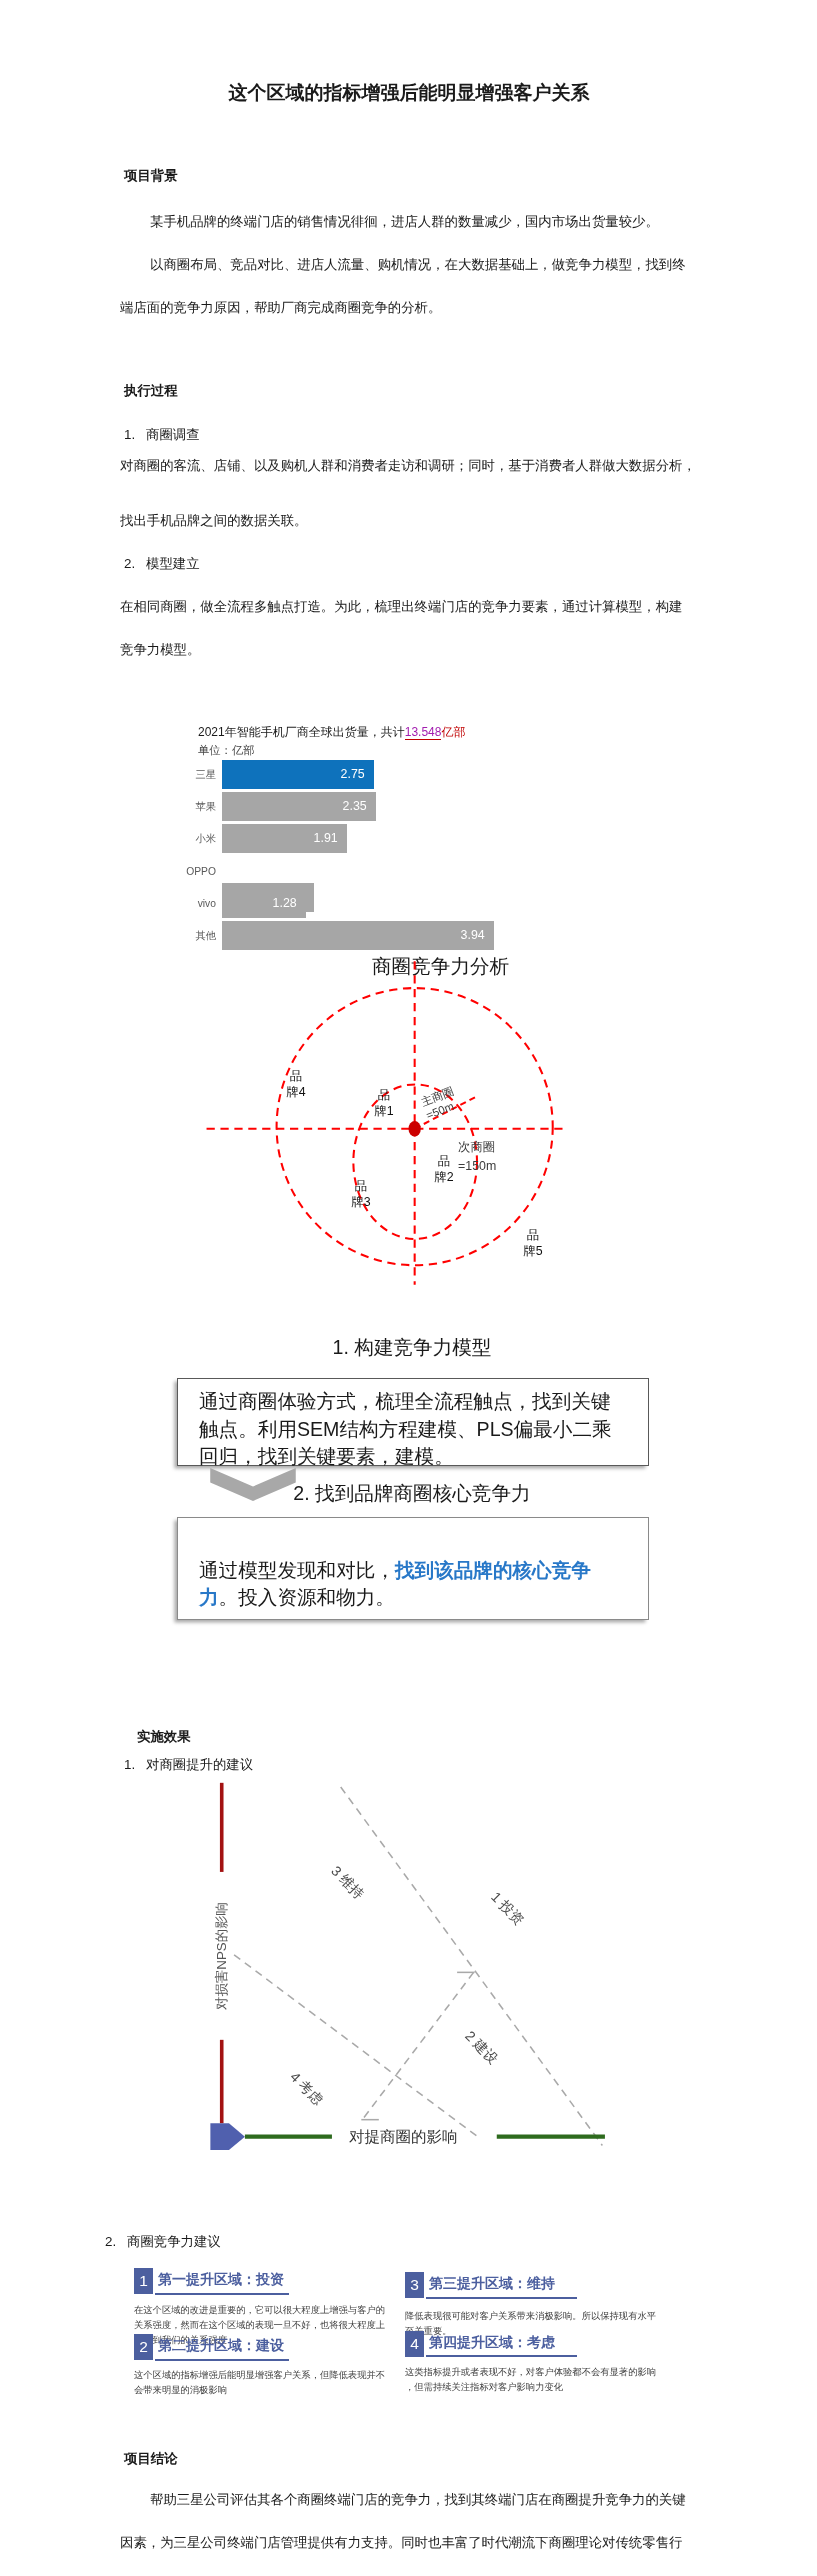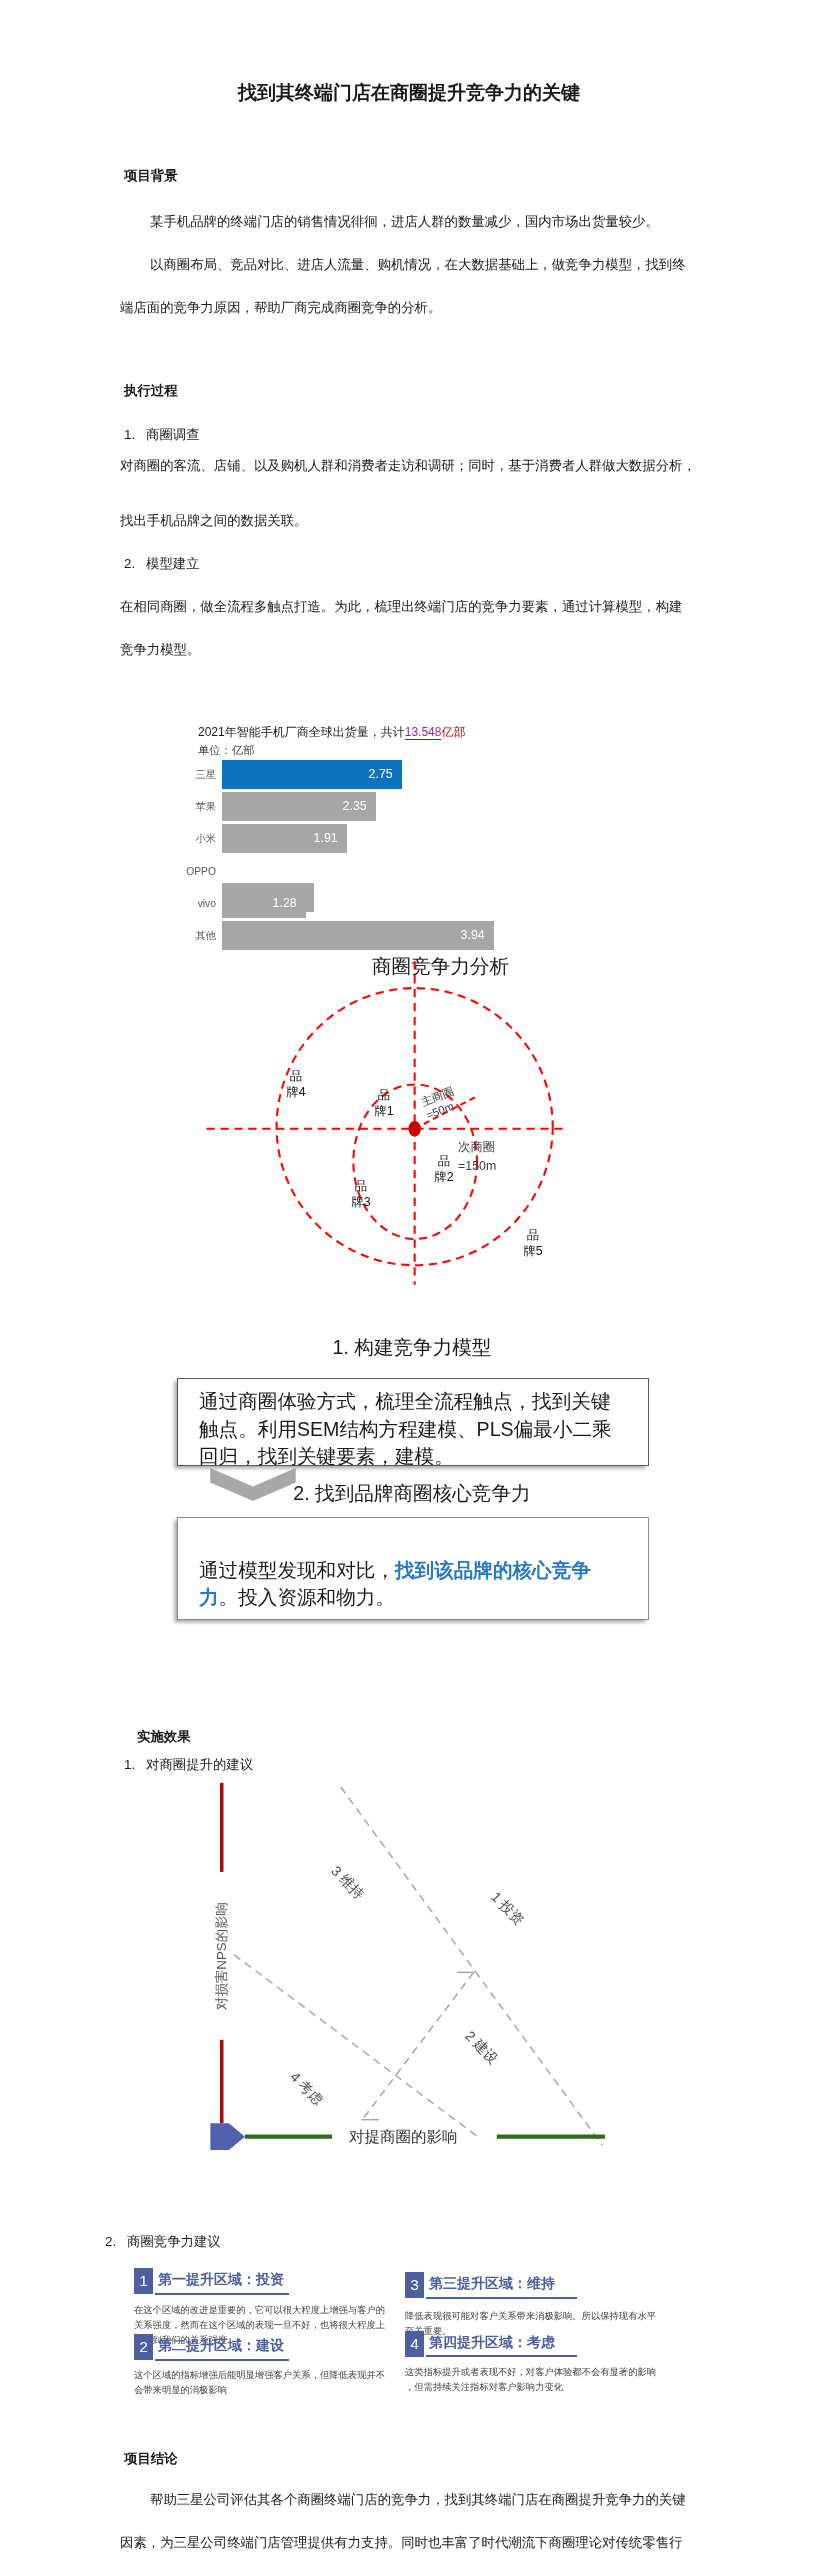--- a/index.html
+++ b/index.html
@@ -28,21 +28,21 @@
   .card-h{position:absolute;font-size:14px;font-weight:600;color:#4C5F9F;white-space:nowrap;}
   .card-u{position:absolute;height:1.5px;background:#4C5F9F;}
   .card-b{position:absolute;font-size:9.3px;line-height:15px;color:#404040;white-space:nowrap;}
   svg{position:absolute;overflow:visible;}
 </style>
 </head>
 <body>
 
 <div class="page">
 
-  <div class="t doc-title" style="top:80px;left:0;">找到其终端门店在商圈提升竞争力的关键</div>
+  <div class="t doc-title" style="top:80px;left:0;">这个区域的指标增强后能明显增强客户关系</div>
 
   <div class="t bold" style="top:167px;left:124px;">项目背景</div>
   <div class="t" style="top:213px;left:150px;">某手机品牌的终端门店的销售情况徘徊，进店人群的数量减少，国内市场出货量较少。</div>
   <div class="t" style="top:256px;left:150px;">以商圈布局、竞品对比、进店人流量、购机情况，在大数据基础上，做竞争力模型，找到终</div>
   <div class="t" style="top:299px;left:120px;">端店面的竞争力原因，帮助厂商完成商圈竞争的分析。</div>
 
   <div class="t bold" style="top:382px;left:124px;">执行过程</div>
   <div class="t" style="top:426px;left:124px;"><span class="num">1.</span><span>商圈调查</span></div>
   <div class="t" style="top:457px;left:120px;">对商圈的客流、店铺、以及购机人群和消费者走访和调研；同时，基于消费者人群做大数据分析，</div>
   <div class="t" style="top:512px;left:120px;">找出手机品牌之间的数据关联。</div>
@@ -55,21 +55,21 @@
   </div>
   <div class="t" style="top:743px;left:198px;font-size:11.3px;color:#444;">单位：亿部</div>
 
   <div class="bar-label" style="top:760px;left:167px;">三星</div>
   <div class="bar-label" style="top:792px;left:167px;">苹果</div>
   <div class="bar-label" style="top:824px;left:167px;">小米</div>
   <div class="bar-label" style="top:857px;left:167px;">OPPO</div>
   <div class="bar-label" style="top:889px;left:167px;">vivo</div>
   <div class="bar-label" style="top:921px;left:167px;">其他</div>
 
-  <div class="hbar" style="top: 760px; width: 180px; background: rgb(14, 114, 188);">
+  <div class="hbar" style="top: 760px; width: 152px; background: rgb(14, 114, 188);">
       <span class="val">2.75</span>
     </div>
   <div class="hbar" style="top: 792px; width: 154px; background: rgb(166, 166, 166);">
       <span class="val">2.35</span>
     </div>
   <div class="hbar" style="top: 824px; width: 125px; background: rgb(166, 166, 166);">
       <span class="val">1.91</span>
     </div>
   <div class="hbar" style="top: 883px; width: 92px; background: rgb(166, 166, 166);">
       <span class="val">1.34</span>

